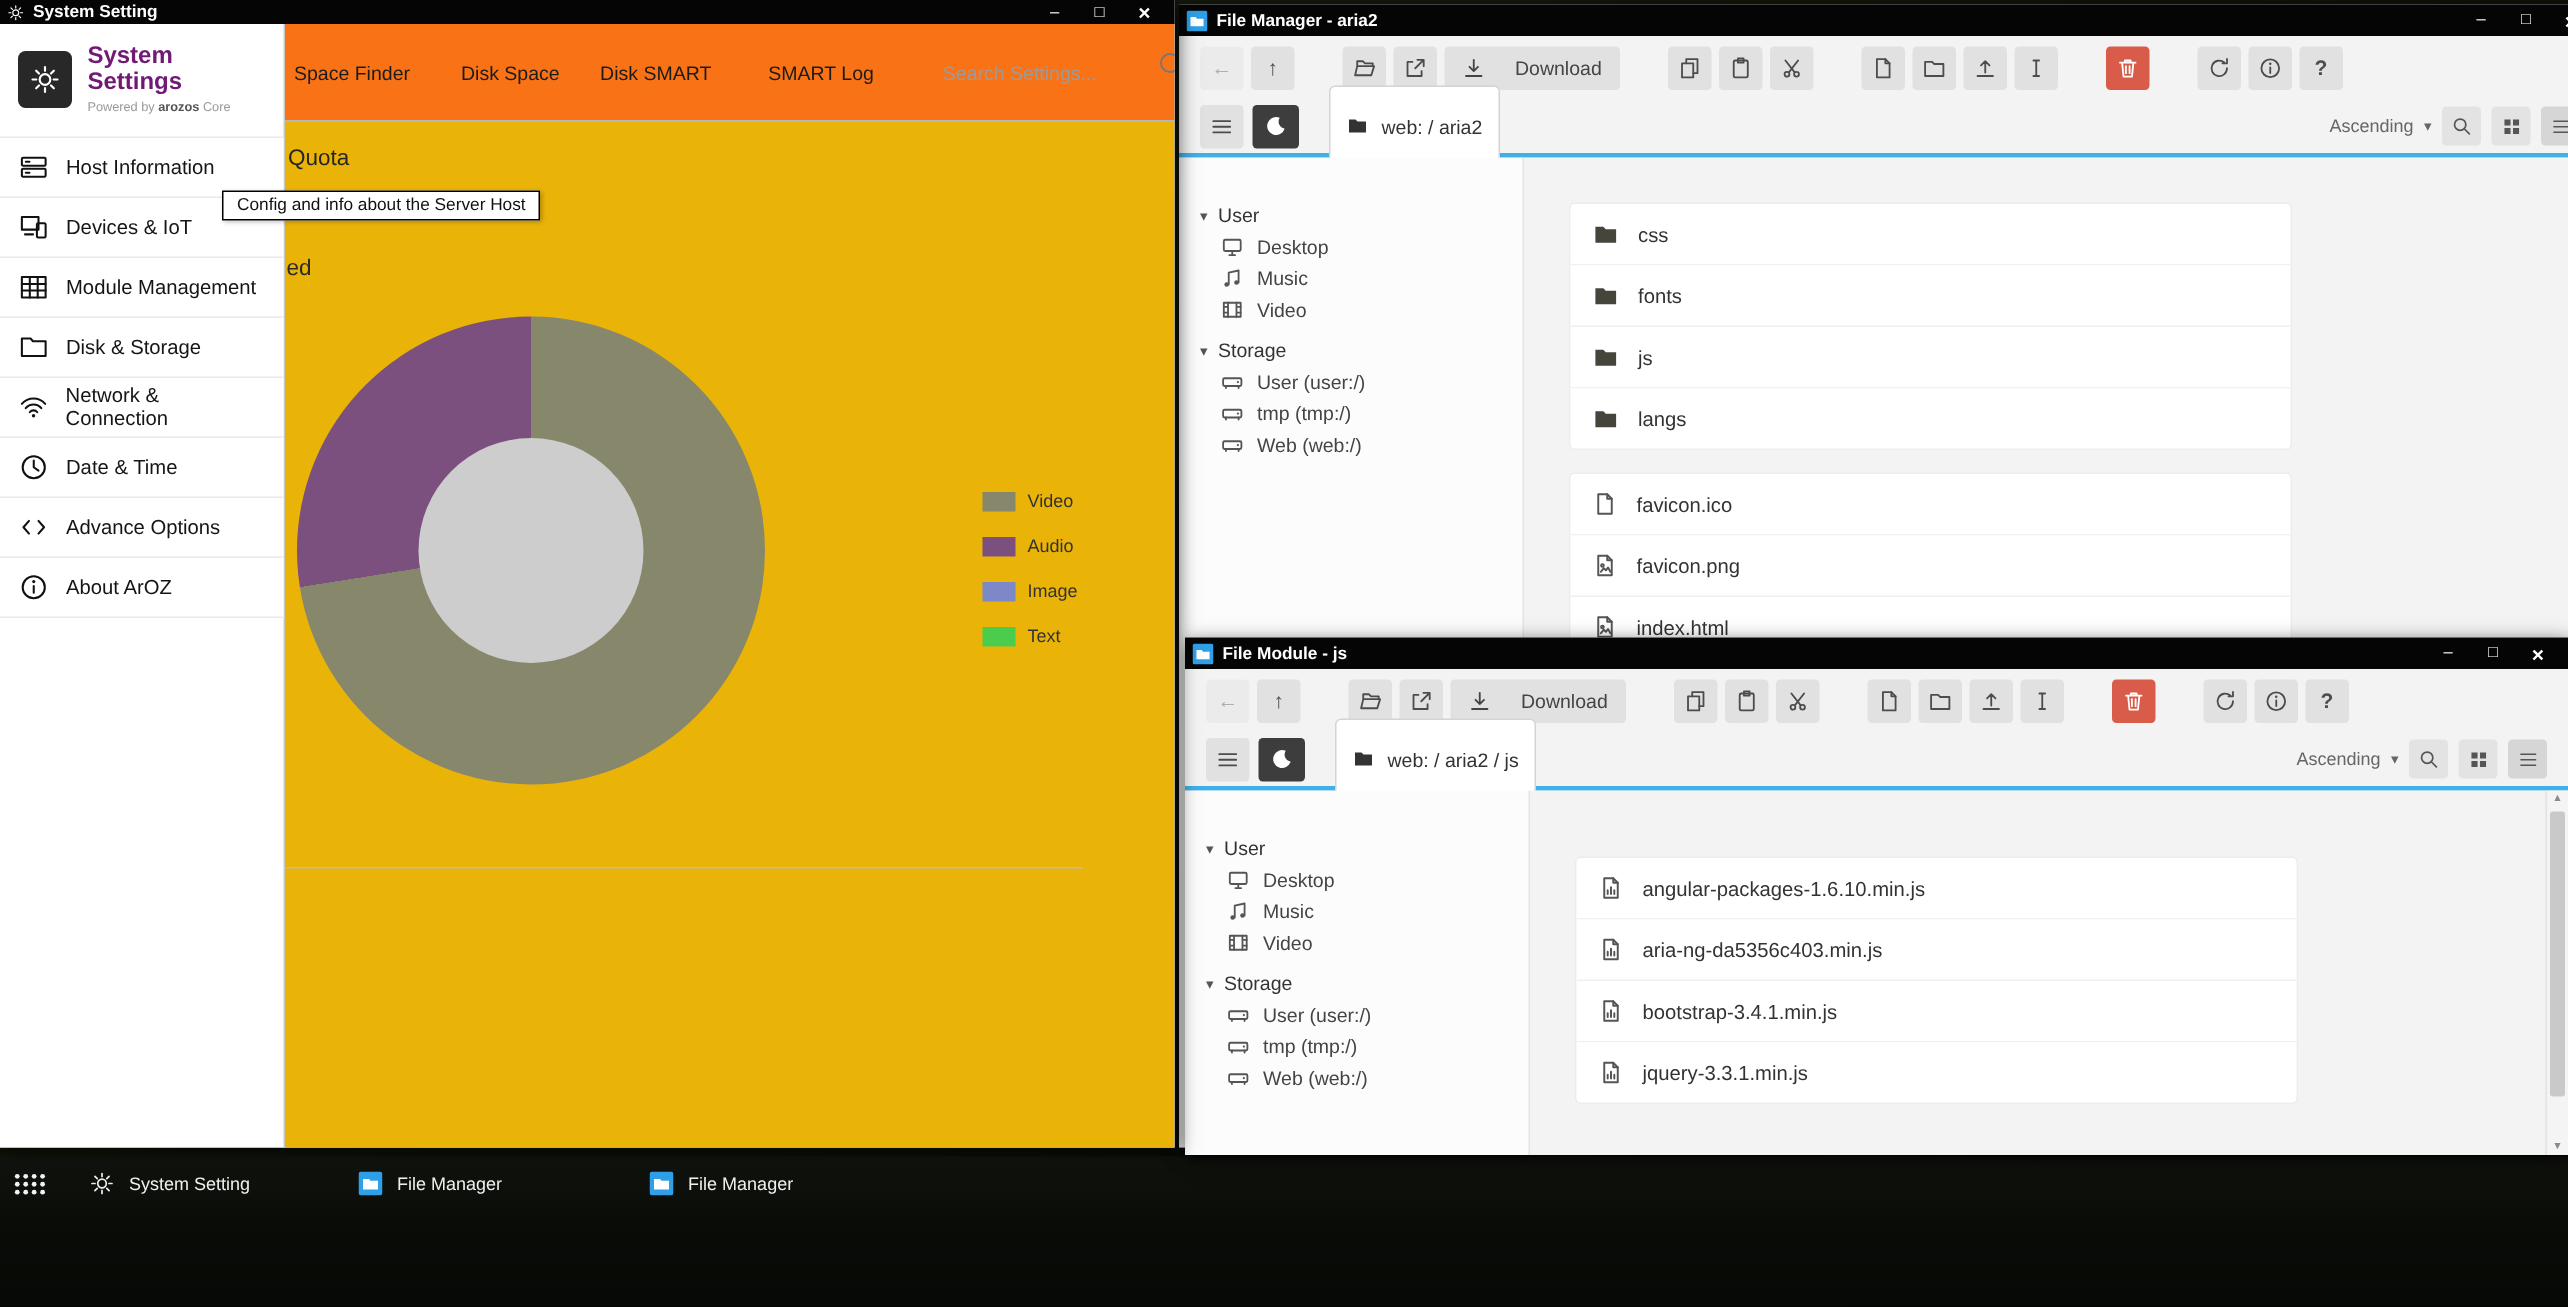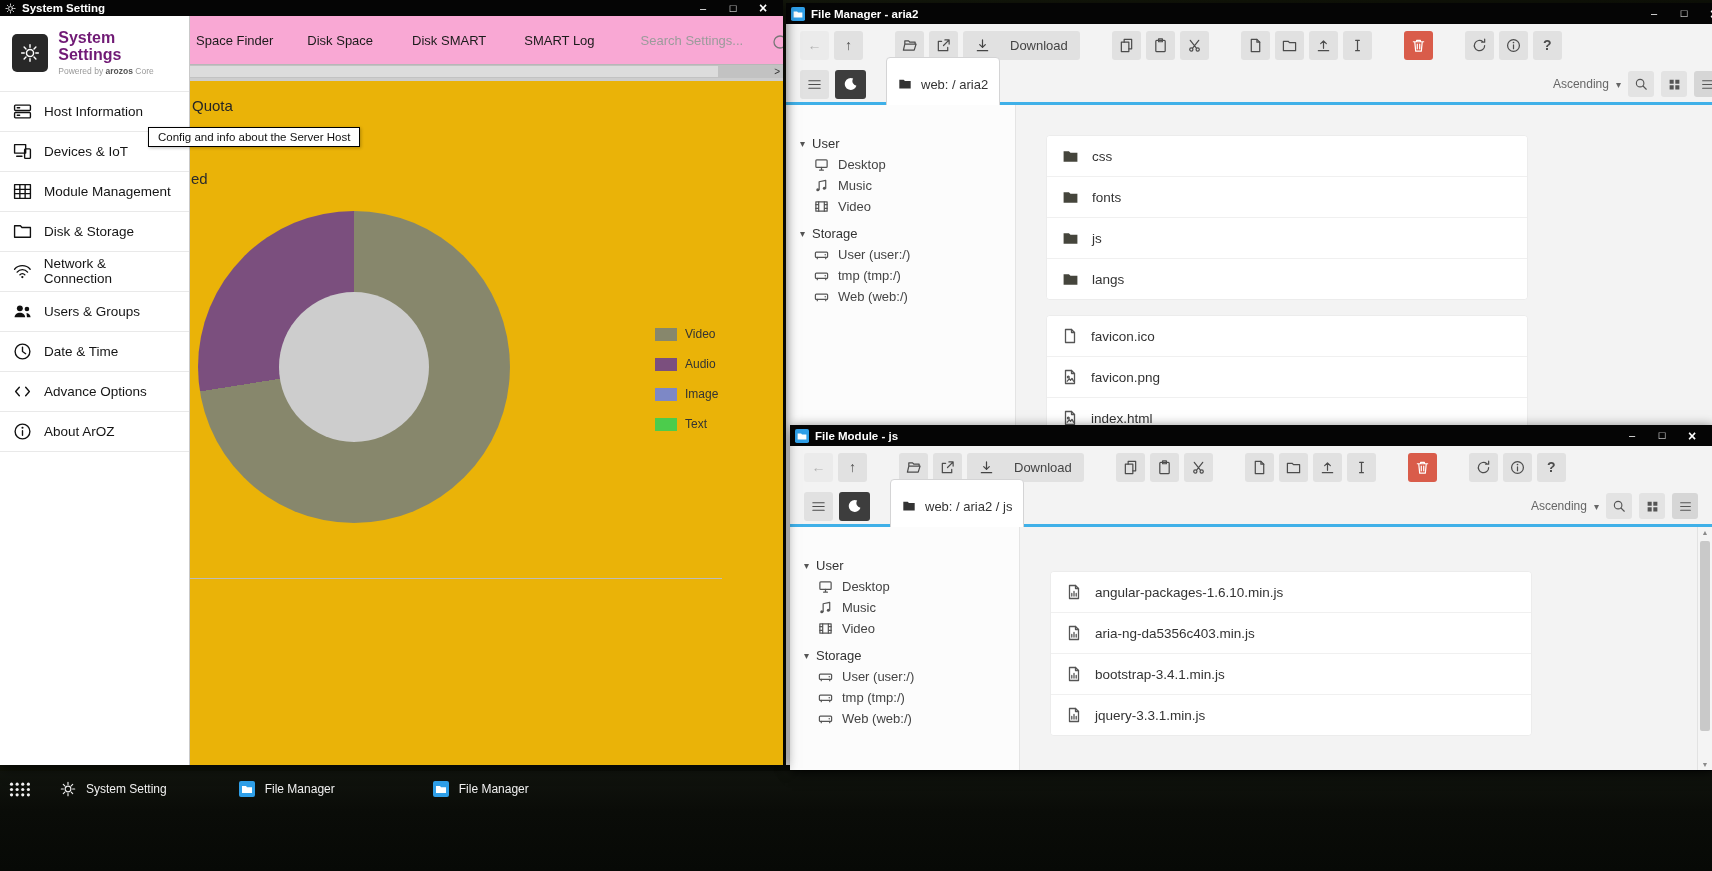--- a/index.html
+++ b/index.html
@@ -24,21 +24,21 @@
   .ss-sidebar{width:190px;background:#fff;border-right:1px solid #c9c9c9;box-sizing:border-box;}
   .ss-logo{display:flex;align-items:center;gap:10px;padding:14px 12px 15px 12px;}
   .ss-logo-tile{width:38px;height:38px;background:#282828;border-radius:5px;display:flex;align-items:center;justify-content:center;color:#fff;}
   .ss-logo-title{font-size:16px;font-weight:bold;color:#701a75;line-height:1.05;}
   .ss-logo-sub{font-size:8.5px;color:#999;margin-top:2px;}
   .ss-logo-sub b{color:#555;}
   .ss-menu{border-top:1px solid #e9e9e9;}
   .ss-item{height:39px;display:flex;align-items:center;gap:12px;padding:0 13px;border-bottom:1px solid #e9e9e9;color:#151515;font-size:13.5px;cursor:pointer;background:#fff;}
   .ss-item .mi{color:#111;}
   .ss-main{flex:1;background:#cdcdcd;position:relative;overflow:hidden;}
-  .ss-tabs{height:48px;background:#f9a8d4;display:flex;align-items:center;font-size:13px;color:#1b1b1b;position:relative;}
+  .ss-tabs{height:64px;background:#f97316;display:flex;align-items:center;font-size:13px;color:#1b1b1b;position:relative;}
   .ss-tab{white-space:nowrap;cursor:pointer;}
   .ss-search{margin-left:44px;width:120px;background:transparent;border:none;outline:none;font-size:13px;color:#444;font-family:"Liberation Sans",sans-serif;}
   .ss-search::placeholder{color:#9b9b9b;}
   .tabbar-search-circle{position:absolute;right:-5px;top:18px;color:#777;}
   .ss-hscroll{height:13px;background:#c2c2c2;border-top:1px solid #b7b7b7;position:relative;}
   .ss-hthumb{position:absolute;left:0;top:1px;height:11px;width:528px;background:#dcdcdc;}
   .ss-hchev{position:absolute;right:3px;top:0;font-size:10px;color:#333;line-height:13px;}
   .ss-content{position:absolute;top:65px;bottom:0;left:0;right:0;background:#eab308;}
   .ss-heading{position:absolute;left:2px;top:16px;font-size:15px;color:#262626;}
   .ss-subheading{position:absolute;left:1px;top:89px;font-size:15px;color:#2b2b2b;}
@@ -167,29 +167,20 @@
           </div>
           <div class="ss-item">
             <svg class="ic mi" width="19" height="19" viewBox="0 0 18 18">
                 <path d="M1.5 6.8a10 10 0 0 1 15 0M4 9.6a6.4 6.4 0 0 1 10 0M6.6 12.2a3 3 0 0 1 4.8 0" class="w2"></path>
                 <circle cx="9" cy="14.4" r="1.1" class="fill"></circle>
               </svg>
             <span>Network &amp; Connection</span>
           </div>
           <div class="ss-item">
             <svg class="ic mi" width="19" height="19" viewBox="0 0 18 18">
-                <circle cx="6.5" cy="6" r="2.8" class="fill"></circle>
-                <path d="M1.5 14.5c0-2.8 2.2-4.4 5-4.4s5 1.6 5 4.4z" class="fill"></path>
-                <circle cx="13.2" cy="6.6" r="2.2" class="fill"></circle>
-                <path d="M12.8 10.4c2.4.4 3.8 1.9 3.8 4.1h-3.4z" class="fill"></path>
-              </svg>
-            <span>Users &amp; Groups</span>
-          </div>
-          <div class="ss-item">
-            <svg class="ic mi" width="19" height="19" viewBox="0 0 18 18">
                 <circle cx="9" cy="9" r="7" class="w2"></circle>
                 <path d="M9 4.8V9l3 2.1" class="w2"></path>
               </svg>
             <span>Date &amp; Time</span>
           </div>
           <div class="ss-item">
             <svg class="ic mi" width="19" height="19" viewBox="0 0 18 18">
                 <path d="M6 5 2.5 9 6 13M12 5l3.5 4-3.5 4" class="w2"></path>
               </svg>
             <span>Advance Options</span>
@@ -201,21 +192,21 @@
                 <circle cx="9" cy="5.4" r="1" class="fill"></circle>
               </svg>
             <span>About ArOZ</span>
           </div>
         </div>
       </div>
       <div class="ss-main">
         <div class="ss-tabs">
           <span class="ss-tab" style="margin-left:6px">Space Finder</span>
           <span class="ss-tab" style="margin-left:34px">Disk Space</span>
-          <span class="ss-tab" style="margin-left:39px">Disk SMART</span>
+          <span class="ss-tab" style="margin-left:27px">Disk SMART</span>
           <span class="ss-tab" style="margin-left:38px">SMART Log</span>
           <input class="ss-search" placeholder="Search Settings..." style="">
           <svg class="ic tabbar-search-circle" width="16" height="16" viewBox="0 0 16 16">
               <circle cx="8" cy="8" r="6"></circle>
             </svg>
         </div>
         <div class="ss-hscroll">
           <div class="ss-hthumb"></div>
           <div class="ss-hchev">&gt;</div>
         </div>

